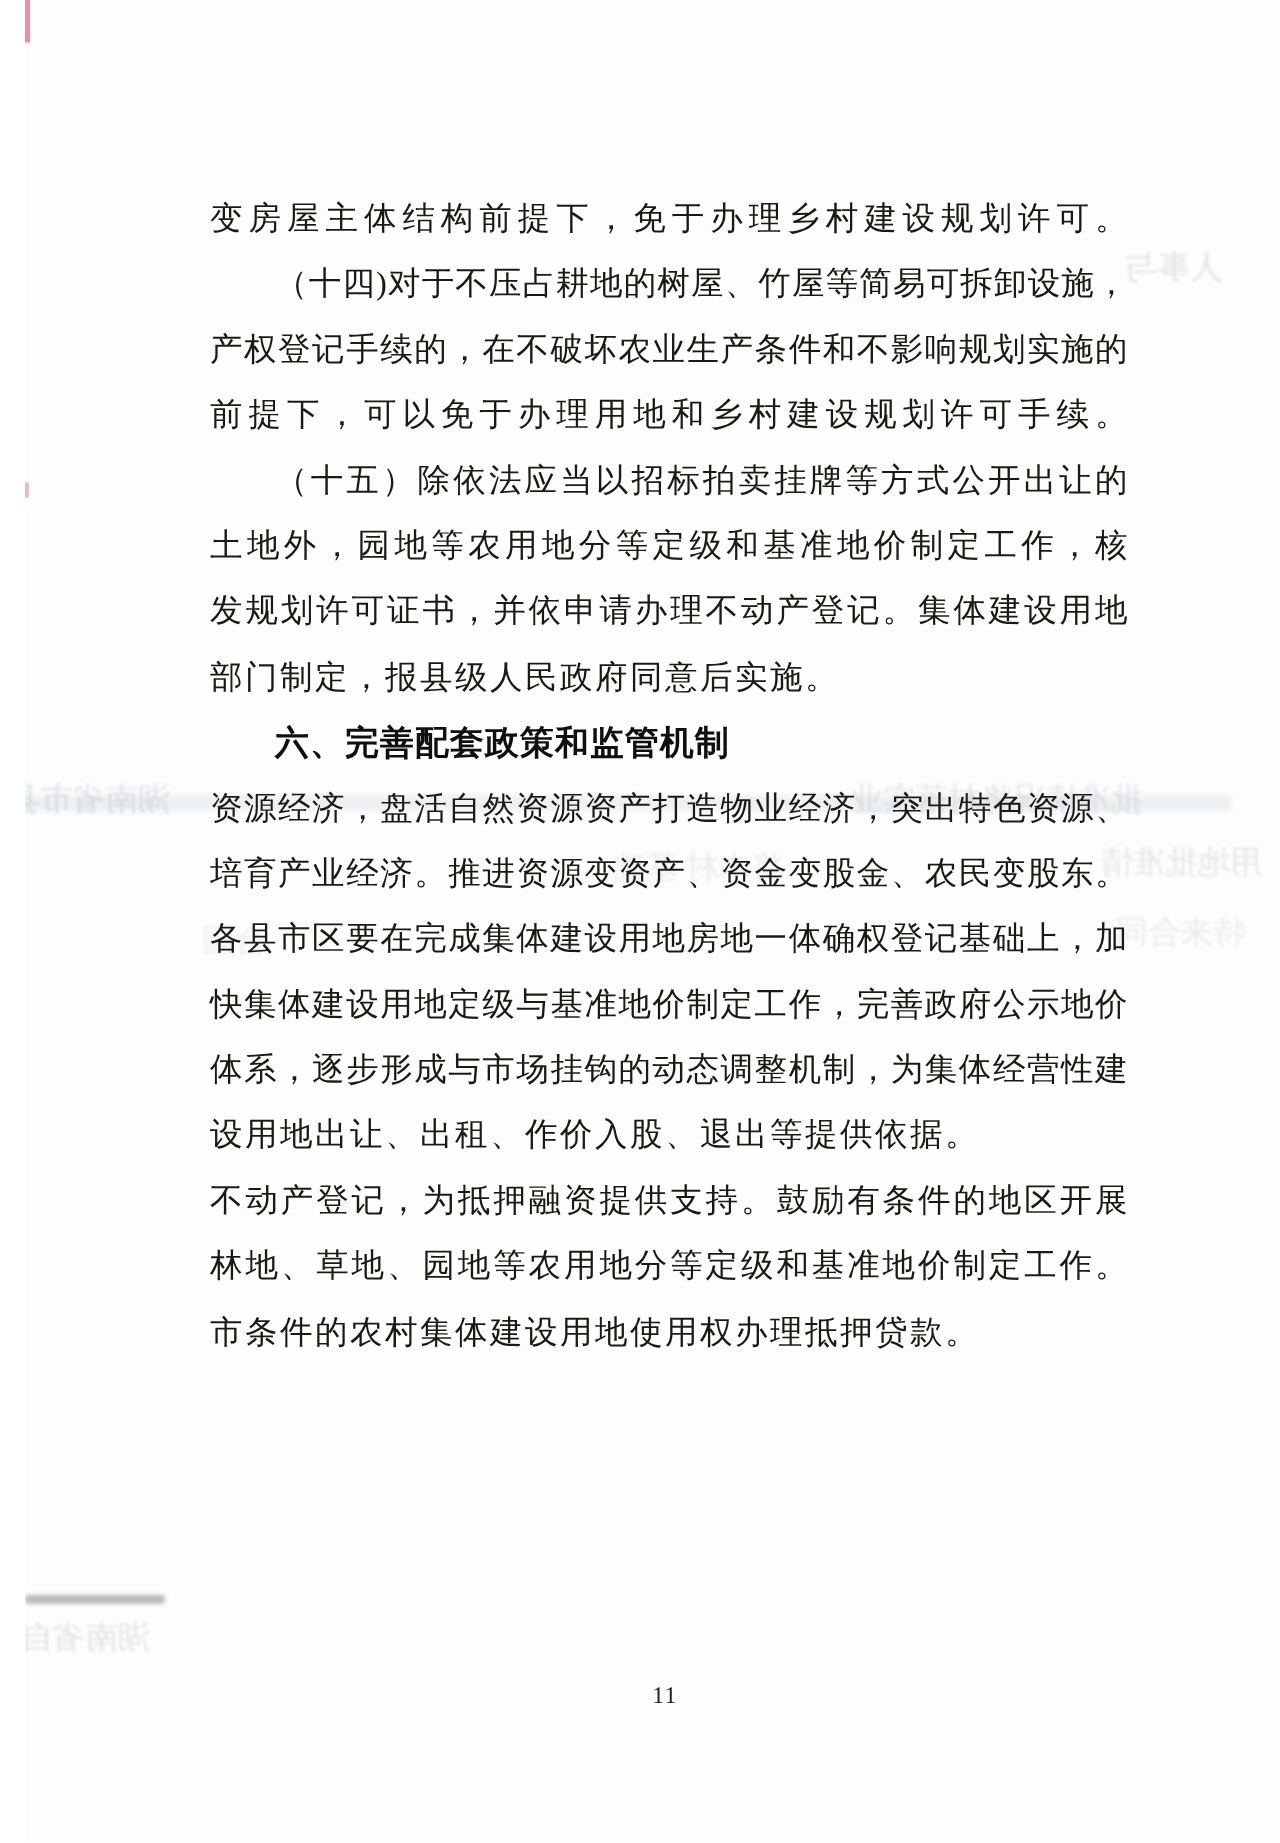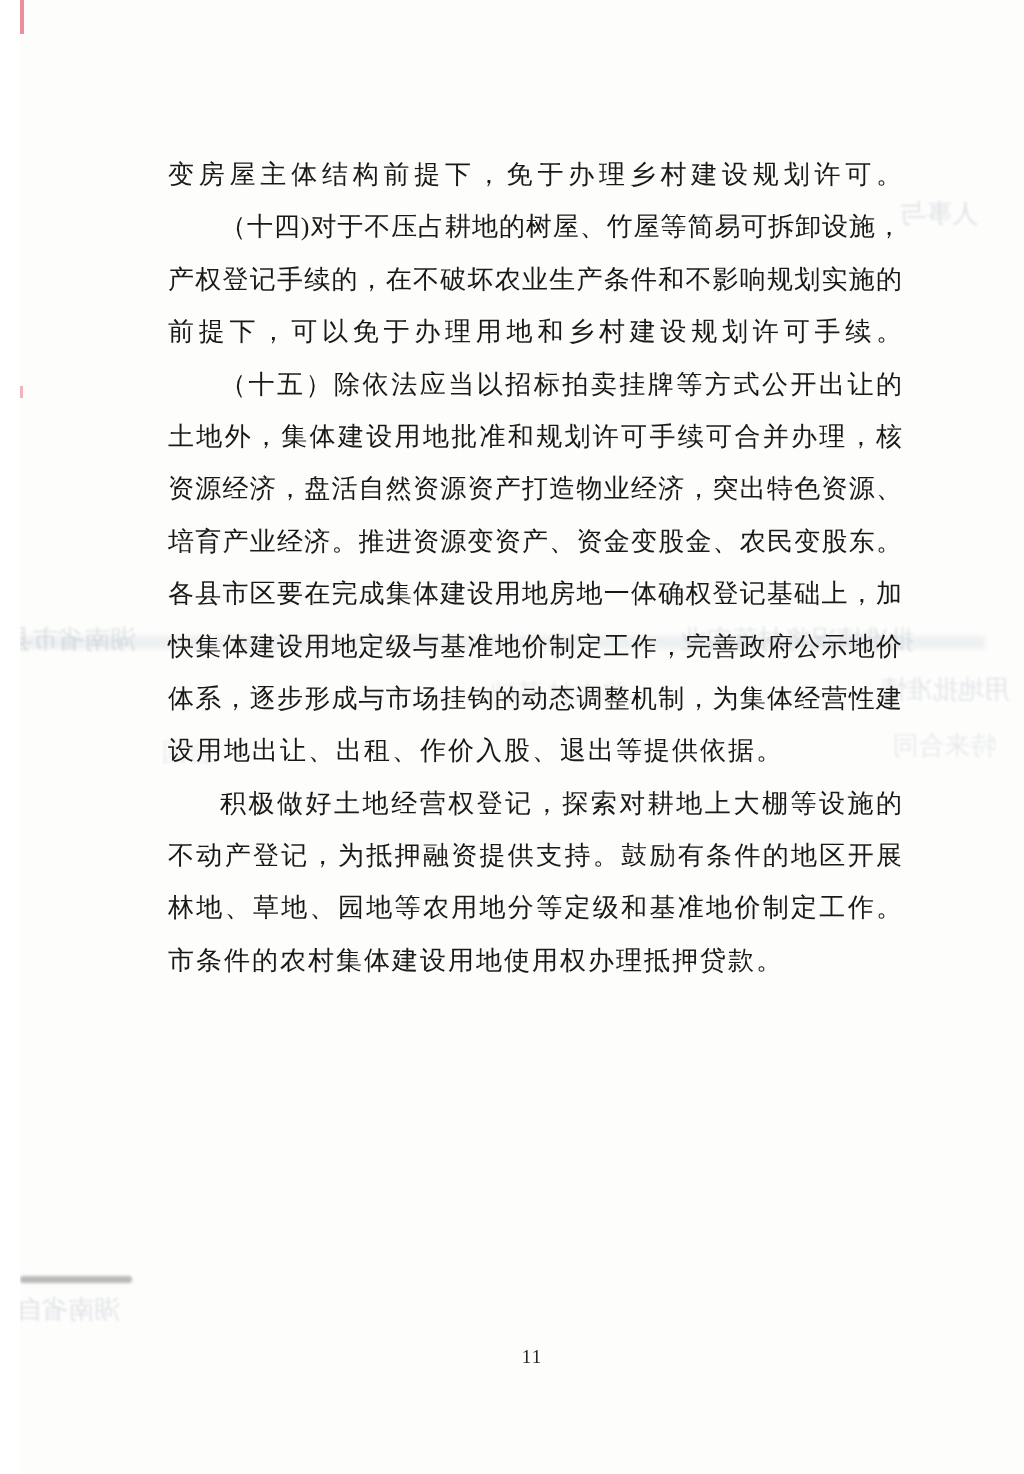--- a/index.html
+++ b/index.html
@@ -87,28 +87,30 @@
   <div class="bleed b5">湖南省自然</div>
   <div class="bleed b6">合国</div>
   <div class="bleed b7">特来合同</div>
 
   <div class="textblock" id="textblock">
       <div class="line fill">变房屋主体结构前提下，免于办理乡村建设规划许可。</div>
       <div class="line fill ind">（十四)对于不压占耕地的树屋、竹屋等简易可拆卸设施，</div>
       <div class="line fill">产权登记手续的，在不破坏农业生产条件和不影响规划实施的</div>
       <div class="line fill">前提下，可以免于办理用地和乡村建设规划许可手续。</div>
       <div class="line fill ind">（十五）除依法应当以招标拍卖挂牌等方式公开出让的</div>
-      <div class="line fill">土地外，集体建设用地批准和规划许可手续可合并办理，核</div>
+      <div class="line fill">土地外，园地等农用地分等定级和基准地价制定工作，核</div>
+      <div class="line fill">发规划许可证书，并依申请办理不动产登记。集体建设用地</div>
+      <div class="line">部门制定，报县级人民政府同意后实施。</div>
+      <div class="line ind heading">六、完善配套政策和监管机制</div>
       <div class="line fill">资源经济，盘活自然资源资产打造物业经济，突出特色资源、</div>
       <div class="line fill">培育产业经济。推进资源变资产、资金变股金、农民变股东。</div>
       <div class="line fill">各县市区要在完成集体建设用地房地一体确权登记基础上，加</div>
       <div class="line fill">快集体建设用地定级与基准地价制定工作，完善政府公示地价</div>
       <div class="line fill">体系，逐步形成与市场挂钩的动态调整机制，为集体经营性建</div>
       <div class="line">设用地出让、出租、作价入股、退出等提供依据。</div>
-      <div class="line fill ind">积极做好土地经营权登记，探索对耕地上大棚等设施的</div>
       <div class="line fill">不动产登记，为抵押融资提供支持。鼓励有条件的地区开展</div>
       <div class="line fill">林地、草地、园地等农用地分等定级和基准地价制定工作。</div>
       <div class="line">市条件的农村集体建设用地使用权办理抵押贷款。</div>
     </div>
 
   <div class="pagenum">11</div>
 
 </div>
 
 </body></html>

